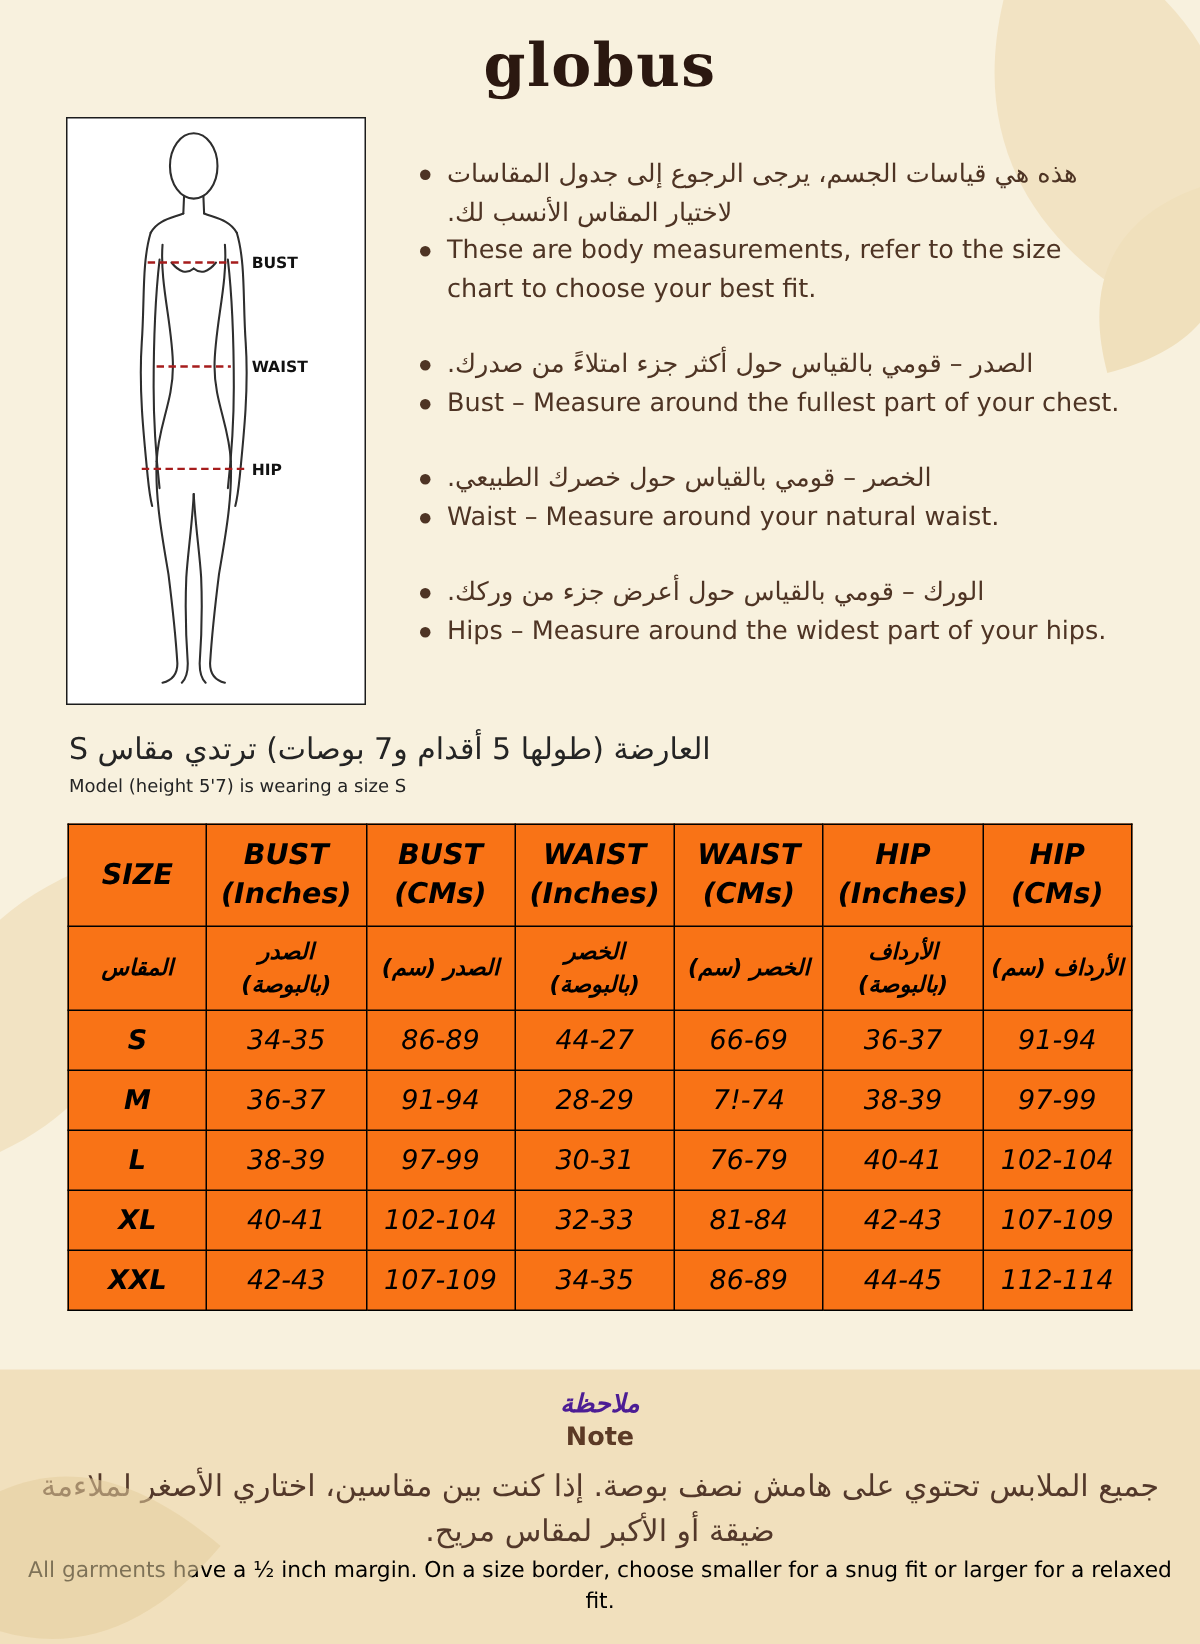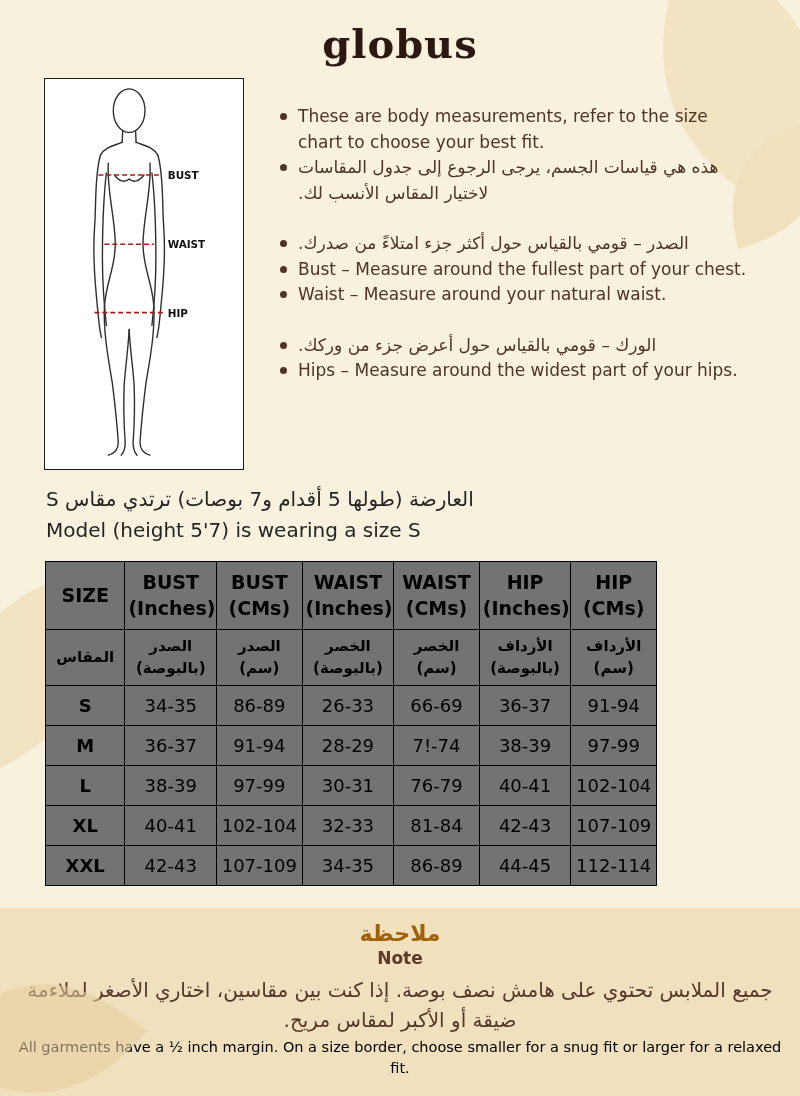--- a/index.html
+++ b/index.html
@@ -34,40 +34,40 @@
   .instructions{ list-style:none; flex:1; padding-top:26px; }
   .instructions li{ display:flex; gap:11px; align-items:flex-start; }
   .instructions li.group-start{ margin-top:25px; }
   .dot{ width:7px; height:7px; border-radius:50%; background:#4e3424; margin-top:9px; flex-shrink:0; }
   .txt{ display:block; font-size:17px; line-height:1.5; color:#4e3424; text-align:left; }
   .txt[dir="rtl"]{ font-size:17px; }
 
   
   .model-note{ padding:0 46px; margin-top:14px; color:#242424; }
   .model-note .ar{ display:block; direction:rtl; text-align:left; font-size:20px; line-height:1.55; }
-  .model-note .en{ display:block; font-size:20px; line-height:1.5; }
+  .model-note .en{ display:block; font-size:12px; line-height:1.5; }
 
   
   table{
-    border-collapse:collapse; background:#737373; margin:16px 45px 0;
-    width:612px; table-layout:fixed; color:#000;
+    border-collapse:collapse; background:#f97316; margin:16px 45px 0;
+    width:710px; table-layout:fixed; color:#000;font-style:italic;
   }
   th,td{ border:1px solid #000; text-align:center; vertical-align:middle; }
   thead tr.en-head th{ font-size:19px; font-weight:700; line-height:1.35; padding:8px 3px; height:64px; }
   thead tr.ar-head th{ font-size:15px; font-weight:700; line-height:1.45; padding:5px 3px; height:56px; direction:rtl; }
   tbody td{ font-size:18px; font-weight:400; padding:7px 3px; height:40px; }
   tbody td.size-col{ font-weight:700; }
   .c-size{ width:13%; } .c-in{ width:15%; } .c-cm{ width:14%; }
 
   
   .note-band{
     margin-top:auto; background:#f1e0bd; text-align:center;
     padding:13px 18px 16px; position:relative; z-index:1;
   }
-  .note-title-ar{ font-weight:700; font-size:22px; color:#a16207; direction:rtl; }
+  .note-title-ar{ font-weight:700; font-size:17px; color:#4c1d95; direction:rtl;font-style:italic; }
   .note-title-en{ font-weight:700; font-size:17px; color:#5c3a26; margin-top:2px; }
   .note-text-ar{ font-size:20px; color:#53382a; direction:rtl; margin-top:7px; line-height:1.5; }
   .note-text-en{ font-size:14.5px; color:#000000; margin-top:2px; line-height:1.5; }
 </style>
 </head>
 <body>
 
 <div class="page">
 
   <div class="leaf" style="top:-50px; right:-70px;">
@@ -136,33 +136,37 @@
             <text x="124" y="100">BUST</text>
             <text x="124" y="170">WAIST</text>
             <text x="124" y="239">HIP</text>
           </g>
         </svg>
       </div>
 
       <ul class="instructions">
         <li>
           <span class="dot"></span>
+          <span class="txt" dir="rtl">هذه هي قياسات الجسم، يرجى الرجوع إلى جدول المقاسات لاختيار المقاس الأنسب لك.</span>
+        </li>
+        <li>
+          <span class="dot"></span>
           <span class="txt">These are body measurements, refer to the size chart to choose your best fit.</span>
         </li>
-        <li>
-          <span class="dot"></span>
-          <span class="txt" dir="rtl">هذه هي قياسات الجسم، يرجى الرجوع إلى جدول المقاسات لاختيار المقاس الأنسب لك.</span>
-        </li>
         <li class="group-start">
           <span class="dot"></span>
           <span class="txt" dir="rtl">الصدر – قومي بالقياس حول أكثر جزء امتلاءً من صدرك.</span>
         </li>
         <li>
           <span class="dot"></span>
           <span class="txt">Bust – Measure around the fullest part of your chest.</span>
+        </li>
+        <li class="group-start">
+          <span class="dot"></span>
+          <span class="txt" dir="rtl">الخصر – قومي بالقياس حول خصرك الطبيعي.</span>
         </li>
         <li>
           <span class="dot"></span>
           <span class="txt">Waist – Measure around your natural waist.</span>
         </li>
         <li class="group-start">
           <span class="dot"></span>
           <span class="txt" dir="rtl">الورك – قومي بالقياس حول أعرض جزء من وركك.</span>
         </li>
         <li>
@@ -205,21 +209,21 @@
             <th dir="rtl">الخصر (سم)</th>
             <th dir="rtl">الأرداف (بالبوصة)</th>
             <th dir="rtl">الأرداف (سم)</th>
           </tr>
         </thead>
       <tbody>
           <tr>
             <td class="size-col">S</td>
             <td>34-35</td>
             <td>86-89</td>
-            <td>26-33</td>
+            <td>44-27</td>
             <td>66-69</td>
             <td>36-37</td>
             <td>91-94</td>
           </tr>
           <tr>
             <td class="size-col">M</td>
             <td>36-37</td>
             <td>91-94</td>
             <td>28-29</td>
             <td>7!-74</td>

